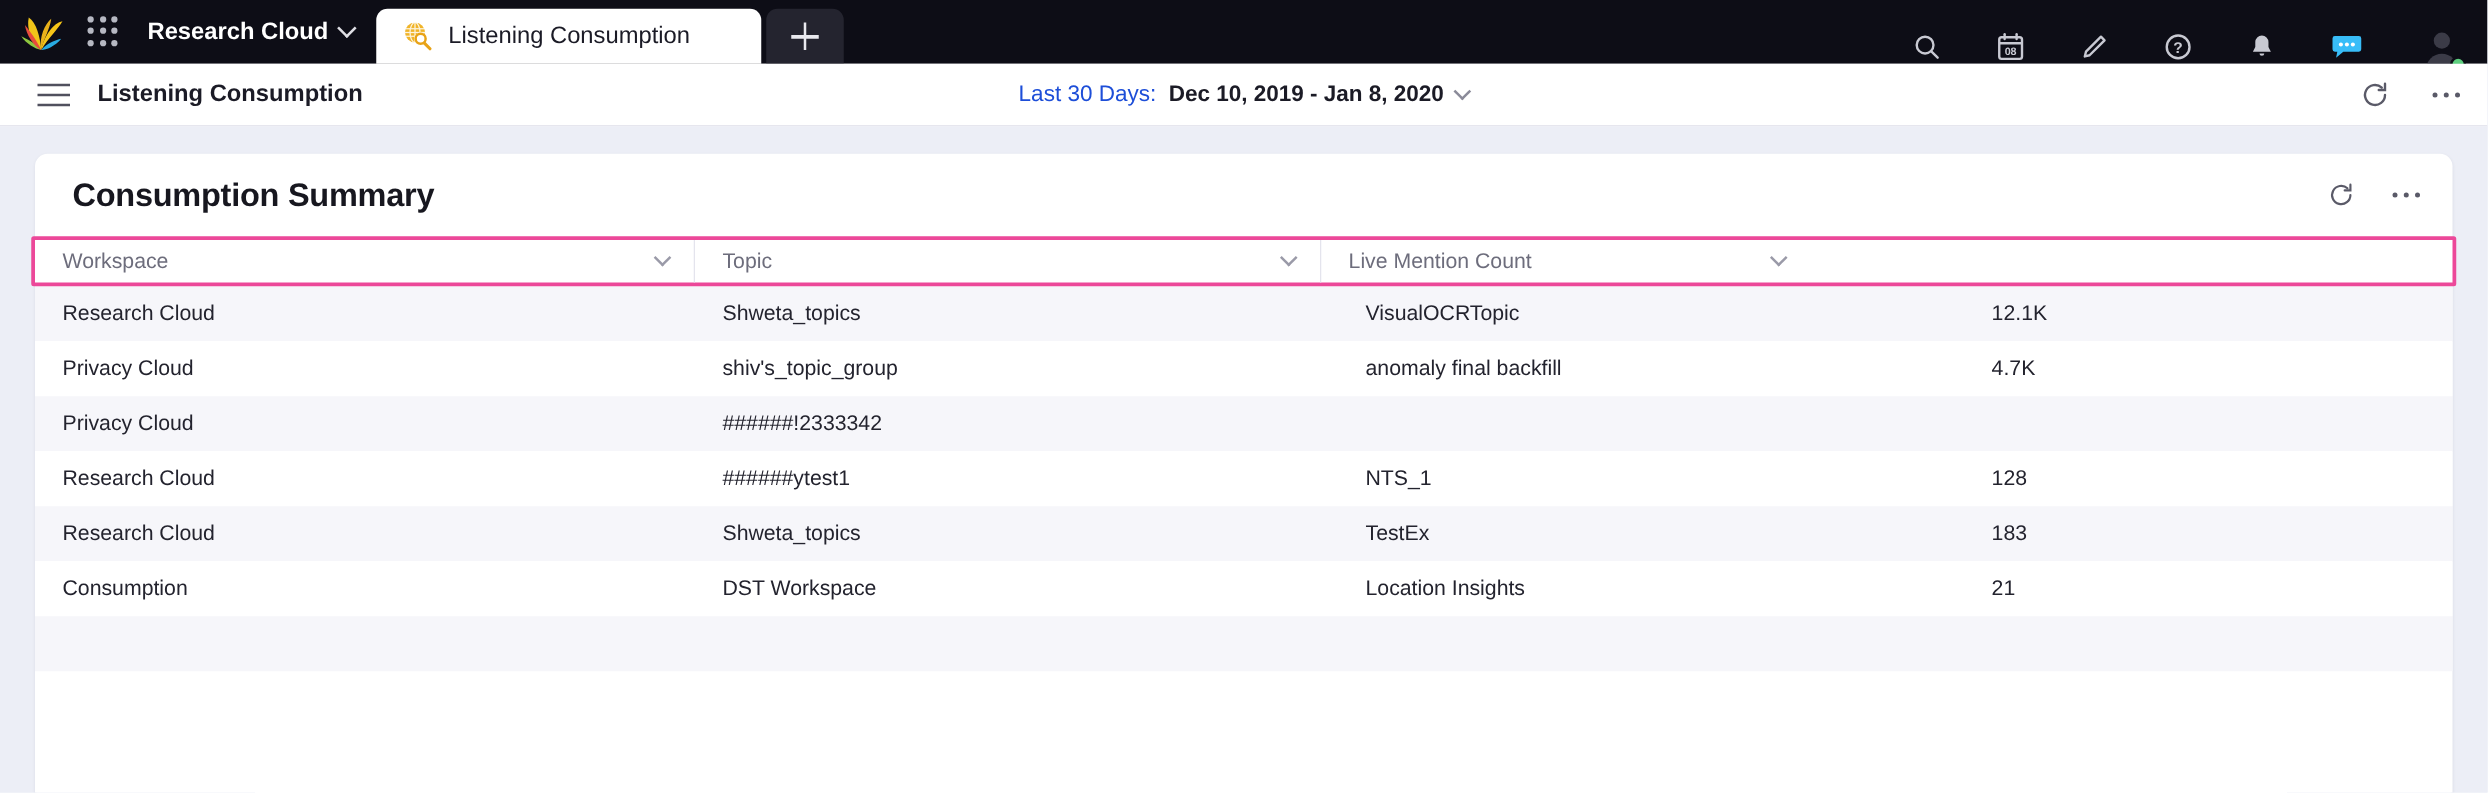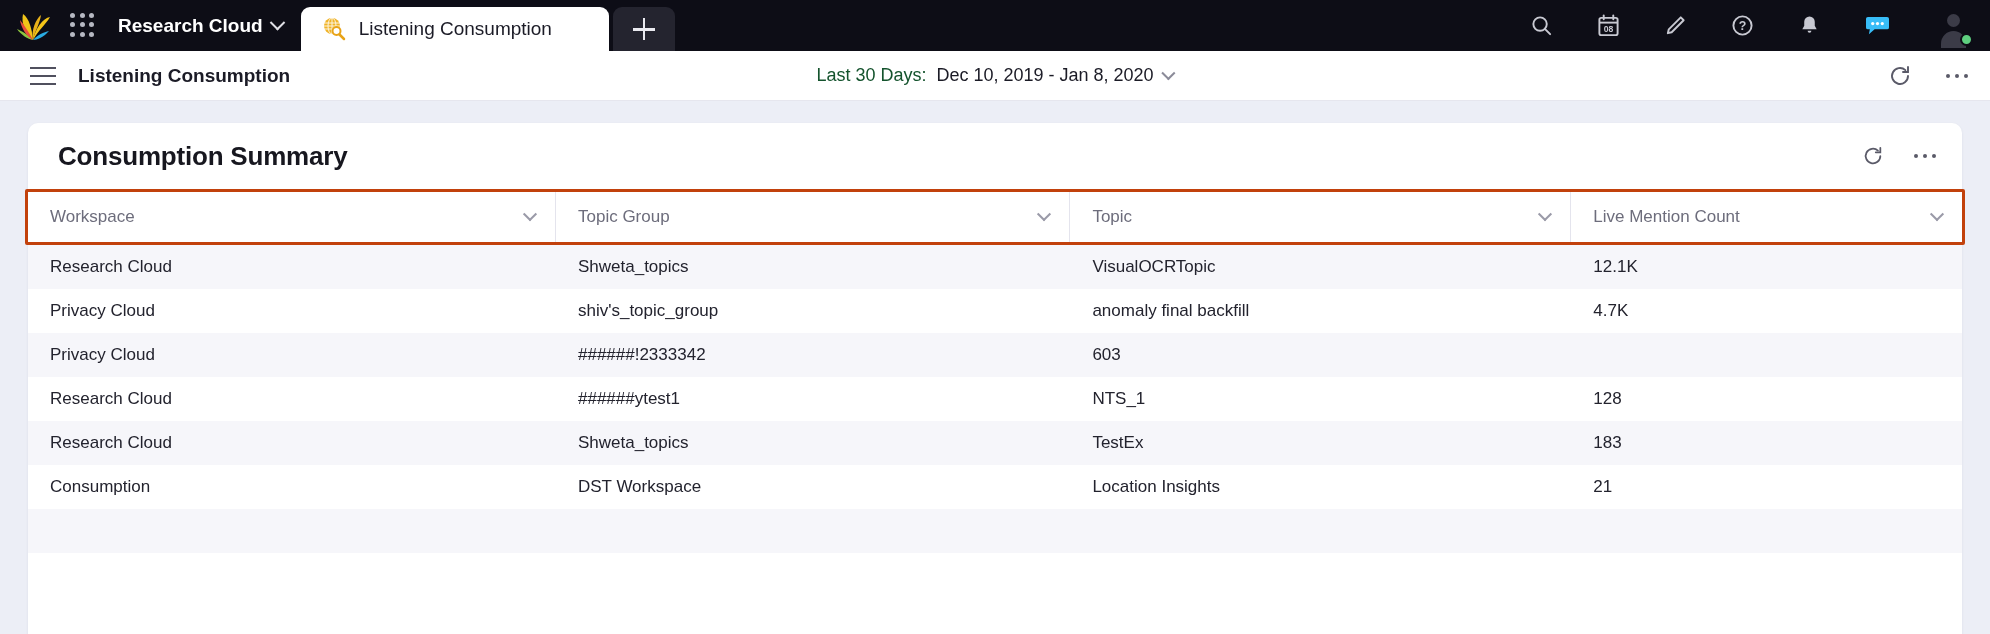--- a/index.html
+++ b/index.html
@@ -87,21 +87,21 @@
   }
   .plus { position: relative; width: 22px; height: 22px; }
   .plus::before, .plus::after {
     content: ""; position: absolute; background: #e9e9ef;
   }
   .plus::before { left: 10px; top: 0; width: 2.5px; height: 22px; }
   .plus::after  { top: 10px; left: 0; height: 2.5px; width: 22px; }
 
   .topbar-right {
     position: absolute;
-    right: 18px; top: 0;
+    right: 18px; top: 12px;
     height: 51px;
     display: flex;
     align-items: center;
     gap: 44px;
   }
   .ticon { cursor: pointer; display: flex; align-items: center; justify-content: center; flex: none; }
   .avatar-wrap { position: relative; width: 38px; height: 38px; cursor: pointer; flex: none; }
   .avatar {
     width: 38px; height: 38px; border-radius: 50%;
     background: #b9bac4;
@@ -137,22 +137,22 @@
   .page-title { font-size: 19px; font-weight: bold; color: #1b1b26; white-space: nowrap; }
 
   .daterange {
     position: absolute;
     left: 50%; transform: translateX(-50%);
     display: flex; align-items: center; gap: 10px;
     cursor: pointer;
     font-size: 18px;
     white-space: nowrap;
   }
-  .dr-label { color: #14532d; }
-  .dr-value { color: #1b1b26; font-weight: normal; }
+  .dr-label { color: #1d4ed8; }
+  .dr-value { color: #1b1b26; font-weight: bold; }
   .chev-d {
     width: 10px; height: 10px;
     border-right: 2px solid #8b8b99;
     border-bottom: 2px solid #8b8b99;
     transform: rotate(45deg) translate(-2px,-2px);
     flex: none;
   }
   .subbar-right {
     position: absolute; right: 22px; top: 0; height: 50px;
     display: flex; align-items: center; gap: 34px;
@@ -180,23 +180,23 @@
   .card-head-right {
     position: absolute; right: 26px; top: 0; height: 66px;
     display: flex; align-items: center; gap: 30px;
   }
 
   
   .table { width: 100%; }
   .thead {
     position: relative;
     display: flex;
-    height: 56px;
+    height: 40px;
     background: #ffffff;
-    border: 3px solid #c2410c;
+    border: 3px solid #ec4899;
     border-radius: 2px;
     margin: 0 -3px;
     width: calc(100% + 6px);
   }
   .th {
     display: flex; align-items: center;
     padding: 0 16px 0 22px;
     border-right: 1px solid #e4e4ed;
     cursor: pointer;
     position: relative;
@@ -381,24 +381,20 @@
       </div>
     </div>
 
     <div class="table">
 
       <div class="thead">
         <div class="th col-1">
           <span>Workspace</span>
           <span class="chev-d"></span>
         </div>
-        <div class="th col-2">
-          <span>Topic Group</span>
-          <span class="chev-d"></span>
-        </div>
         <div class="th col-3">
           <span>Topic</span>
           <span class="chev-d"></span>
         </div>
         <div class="th col-4">
           <span>Live Mention Count</span>
           <span class="chev-d"></span>
         </div>
       </div>
 
@@ -411,21 +407,20 @@
         </div>
         <div class="trow">
           <div class="td col-1">Privacy Cloud</div>
           <div class="td col-2">shiv's_topic_group</div>
           <div class="td col-3">anomaly final backfill</div>
           <div class="td col-4">4.7K</div>
         </div>
         <div class="trow">
           <div class="td col-1">Privacy Cloud</div>
           <div class="td col-2">######!2333342</div>
-          <div class="td col-4">603</div>
         </div>
         <div class="trow">
           <div class="td col-1">Research Cloud</div>
           <div class="td col-2">######ytest1</div>
           <div class="td col-3">NTS_1</div>
           <div class="td col-4">128</div>
         </div>
         <div class="trow">
           <div class="td col-1">Research Cloud</div>
           <div class="td col-2">Shweta_topics</div>

